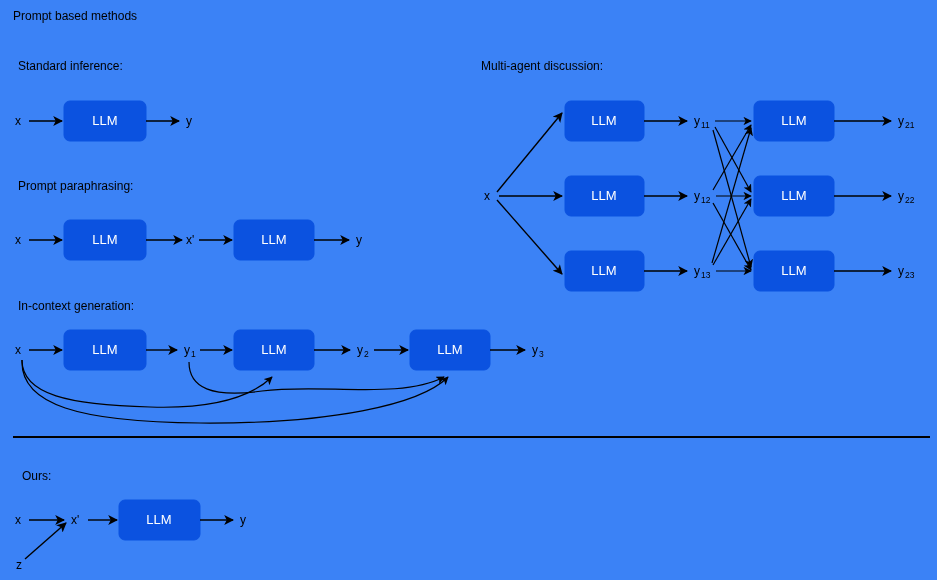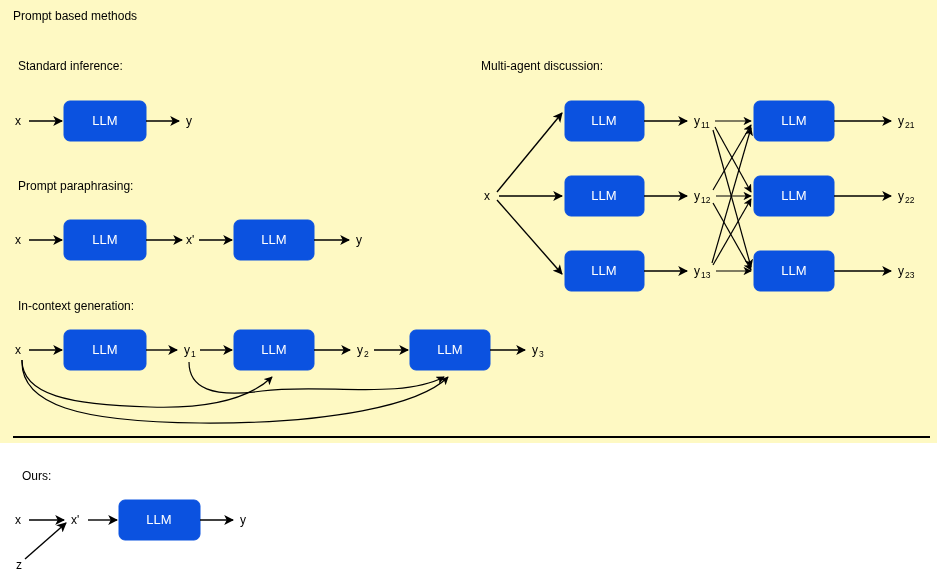--- a/index.html
+++ b/index.html
@@ -10,22 +10,22 @@
   body {
     width: 937px;
     height: 580px;
     font-family: "Liberation Sans", sans-serif;
     color: #000000;
     overflow: hidden;
   }
   #canvas {
     position: relative;
     width: 937px;
-    height: 443px;
-    background: #fef9c3;
+    height: 580px;
+    background: #3b82f6;
   }
   svg.diagram {
     position: absolute;
     top: 0;
     left: 0;
     width: 937px;
     height: 580px;
   }
   .node-label {
     font-family: "Liberation Sans", sans-serif;

